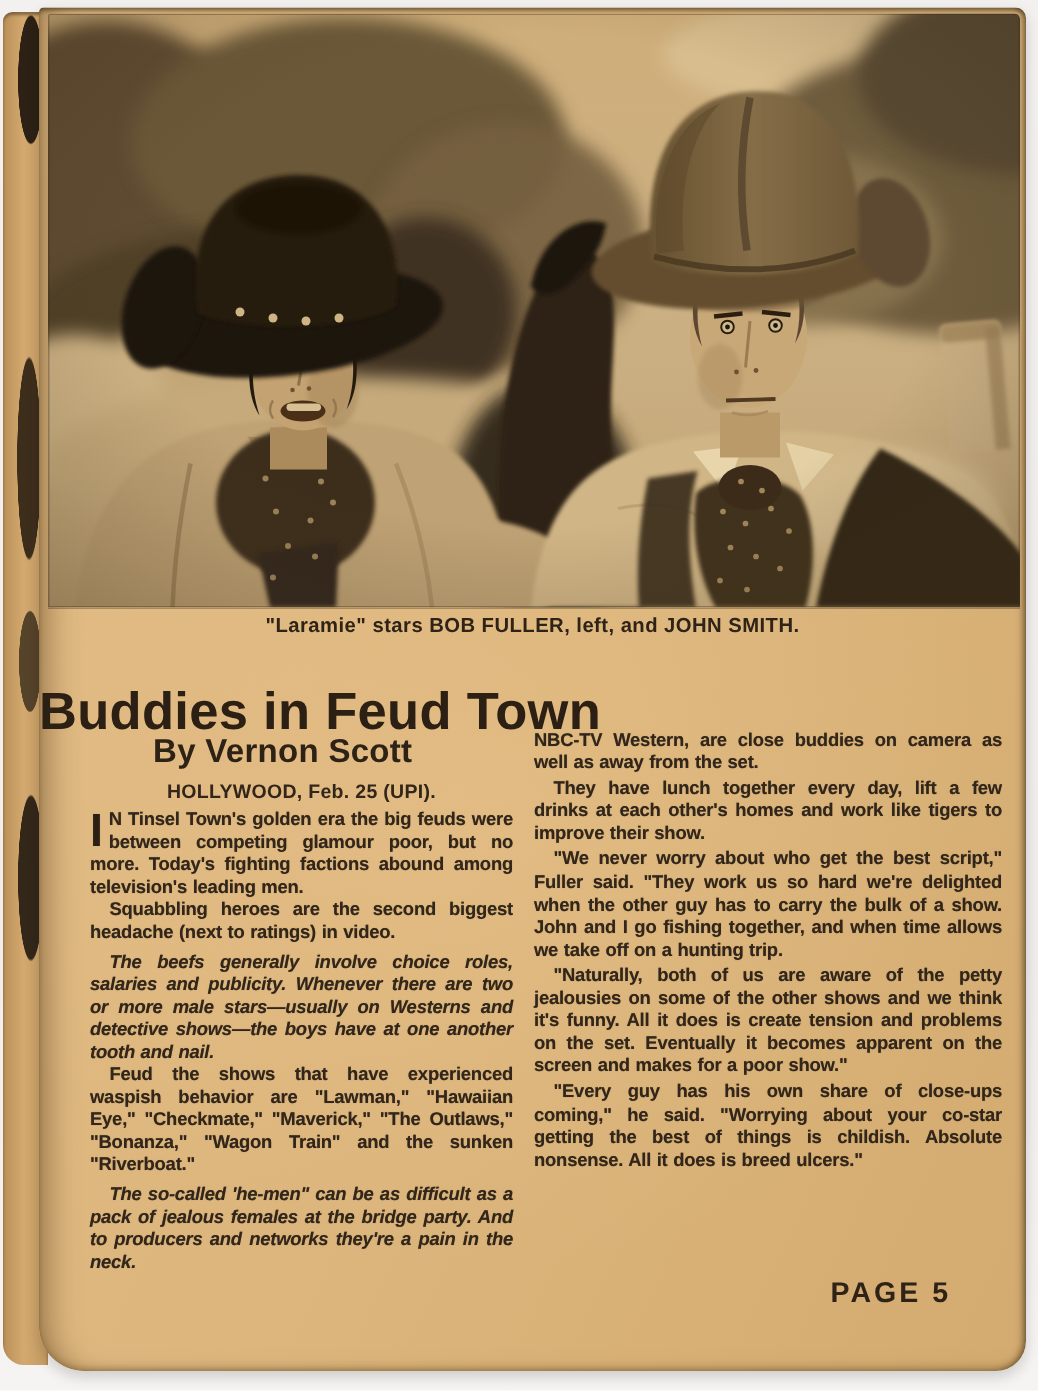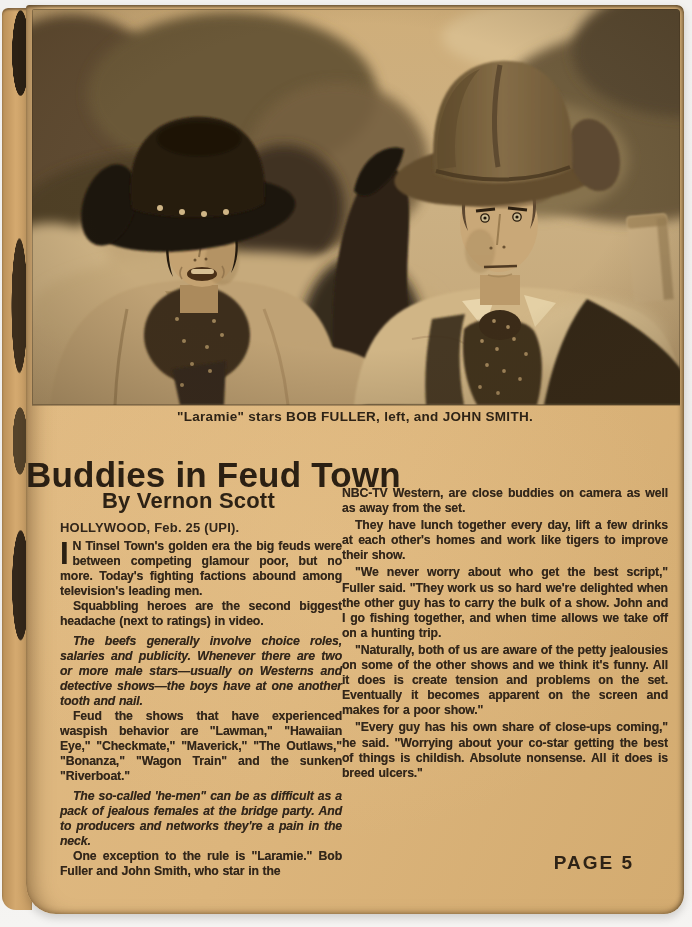--- a/index.html
+++ b/index.html
@@ -51,31 +51,31 @@
   }
 
   .headline{
     position:absolute;left:0;top:426px;width:100%;
     text-align:left;font-size:35px;line-height:42px;font-weight:700;
     color:#2b2013;letter-spacing:.2px;
   }
 
   .columns{
     position:absolute;left:34px;top:481px;right:16px;
-    display:flex;color:#32261a;
+    display:flex;gap:14px;color:#32261a;
   }
   .col-left{width:282px;flex:0 0 282px;}
   .col-right{flex:1;}
 
   .byline{
     font-size:22px;line-height:26px;font-weight:700;margin:2px 0 6px 42px;
     letter-spacing:.2px;color:#2d2215;
   }
   .dateline{
-    font-size:13px;line-height:16px;font-weight:700;text-align:left;
+    font-size:13px;line-height:16px;font-weight:700;text-align:center;
     margin:0 0 3px 0;letter-spacing:.2px;
   }
   .para{
     margin:0;font-size:12.3px;line-height:15.1px;font-weight:700;
     text-align:justify;text-indent:13px;letter-spacing:-.15px;word-spacing:.5px;
     text-shadow:0 0 .5px rgba(50,38,26,.55);
   }
   .para.noindent{text-indent:0;}
   .para.gap{margin-top:4px;font-style:italic;}
   .col-right .para{margin-top:2px;}
@@ -274,21 +274,20 @@
 
     <div class="columns">
       <div class="col-left">
         <div class="byline">By Vernon Scott</div>
         <p class="dateline">HOLLYWOOD, Feb. 25 (UPI).</p>
         <p class="para noindent"><span class="dropcap">I</span><span>N Tinsel Town's golden era the big feuds were between competing glamour poor, but no more.  Today's fighting factions abound among television's leading men.</span></p>
         <p class="para">Squabbling heroes are the second biggest headache (next to ratings) in video.</p>
         <p class="para gap">The beefs generally involve choice roles, salaries and publicity.  Whenever there are two or more male stars—usually on Westerns and detective shows—the boys have at one another tooth and nail.</p>
         <p class="para">Feud the shows that have experienced waspish behavior are "Lawman," "Hawaiian Eye," "Checkmate," "Maverick," "The Outlaws," "Bonanza," "Wagon Train" and the sunken "Riverboat."</p>
         <p class="para gap">The so-called 'he-men" can be as difficult as a pack of jealous females at the bridge party.  And to producers and networks they're a pain in the neck.</p>
-        <p class="para">One exception to the rule is "Laramie." Bob Fuller and John Smith, who star in the</p>
       </div>
       <div class="col-right">
         <p class="para noindent">NBC-TV Western, are close buddies on camera as well as away from the set.</p>
         <p class="para">They have lunch together every day, lift a few drinks at each other's homes and work like tigers to improve their show.</p>
         <p class="para">"We never worry about who get the best script," Fuller said.  "They work us so hard we're delighted when the other guy has to carry the bulk of a show.  John and I go fishing together, and when time allows we take off on a hunting trip.</p>
         <p class="para">"Naturally, both of us are aware of the petty jealousies on some of the other shows and we think it's funny.  All it does is create tension and problems on the set. Eventually it becomes apparent on the screen and makes for a poor show."</p>
         <p class="para">"Every guy has his own share of close-ups coming," he said.  "Worrying about your co-star getting the best of things is childish.  Absolute nonsense.  All it does is breed ulcers."</p>
       </div>
     </div>
 

